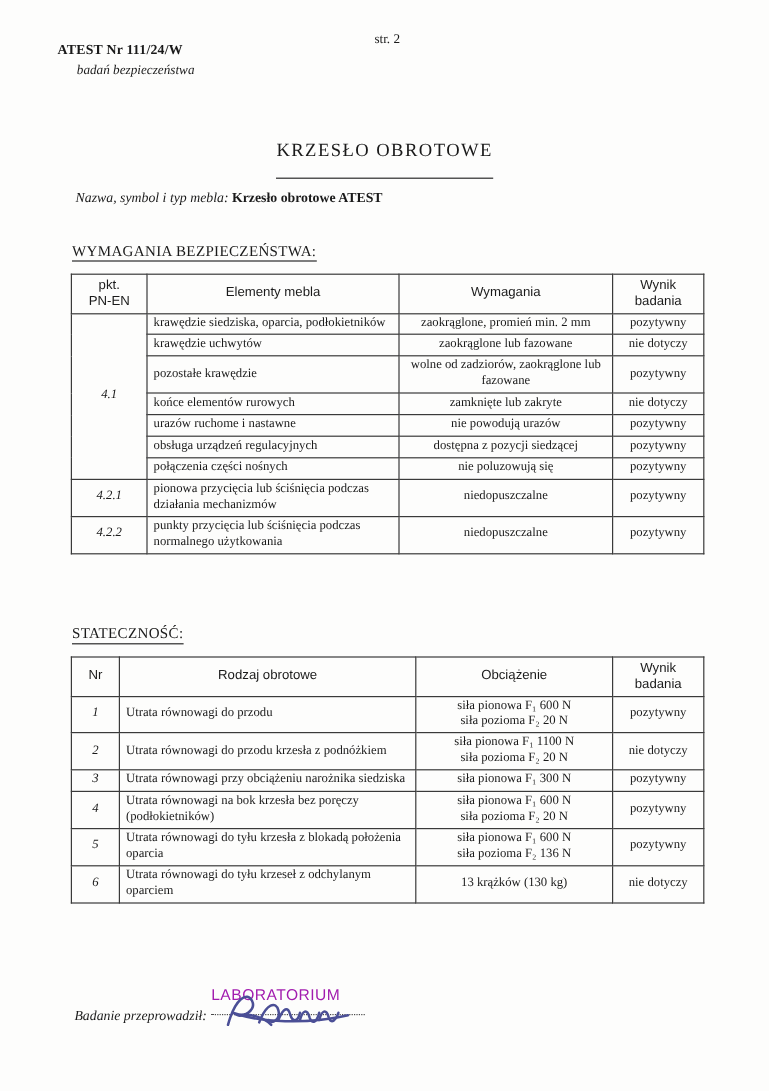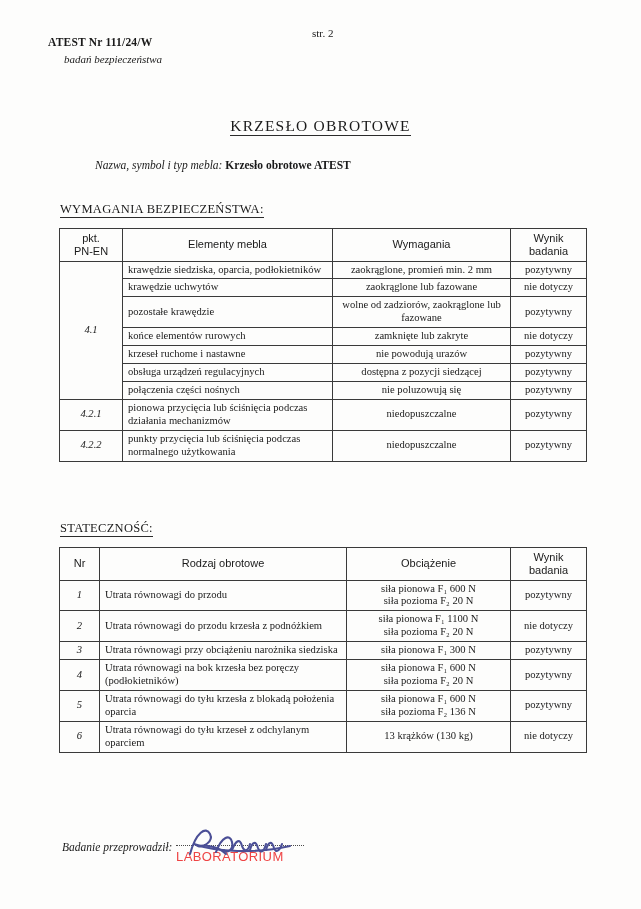--- a/index.html
+++ b/index.html
@@ -49,31 +49,31 @@
     position: absolute;
     left: 0;
     right: 0;
     top: 117px;
     text-align: center;
     font-size: 15.5px;
     letter-spacing: 1.2px;
   }
   .doc-title span {
     border-bottom: 1.3px solid #2b2b2b;
-    padding-bottom: 1px;
+    padding-bottom: 14px;
   }
 
   
   .name-line {
     position: absolute;
     left: 63px;
     top: 159px;
     font-size: 11.5px;
   }
-  .name-line .lbl { font-style: italic; margin-left: 32px; }
+  .name-line .lbl { font-style: italic; }
   .name-line .val { font-weight: bold; }
 
   
   .sec-head {
     position: absolute;
     font-size: 12.5px;
     letter-spacing: 0.3px;
   }
   .sec-head span {
     border-bottom: 1.1px solid #2b2b2b;
@@ -128,22 +128,21 @@
     width: 128px;
     border-bottom: 1.6px dotted #4a4a4a;
   }
   .sig-stamp {
     position: absolute;
     left: 176px;
     top: 821px;
     font-family: "Liberation Sans", "DejaVu Sans", sans-serif;
     font-size: 13px;
     letter-spacing: 0.4px;
-    color: #ef4444;
-    margin-top: 28px;
+    color: #a21caf;
   }
   .sig-mark {
     position: absolute;
     left: 186px;
     top: 824px;
     width: 120px;
     height: 36px;
     pointer-events: none;
   }
 </style>
@@ -206,21 +205,21 @@
           <td class="c-left">pozostałe krawędzie</td>
           <td class="c-ctr">wolne od zadziorów, zaokrąglone lub fazowane</td>
           <td class="c-ctr">pozytywny</td>
         </tr>
         <tr>
           <td class="c-left">końce elementów rurowych</td>
           <td class="c-ctr">zamknięte lub zakryte</td>
           <td class="c-ctr">nie dotyczy</td>
         </tr>
         <tr>
-          <td class="c-left">krzeseł ruchome i nastawne</td>
+          <td class="c-left">urazów ruchome i nastawne</td>
           <td class="c-ctr">nie powodują urazów</td>
           <td class="c-ctr">pozytywny</td>
         </tr>
         <tr>
           <td class="c-left">obsługa urządzeń regulacyjnych</td>
           <td class="c-ctr">dostępna z pozycji siedzącej</td>
           <td class="c-ctr">pozytywny</td>
         </tr>
         <tr>
           <td class="c-left">połączenia części nośnych</td>

